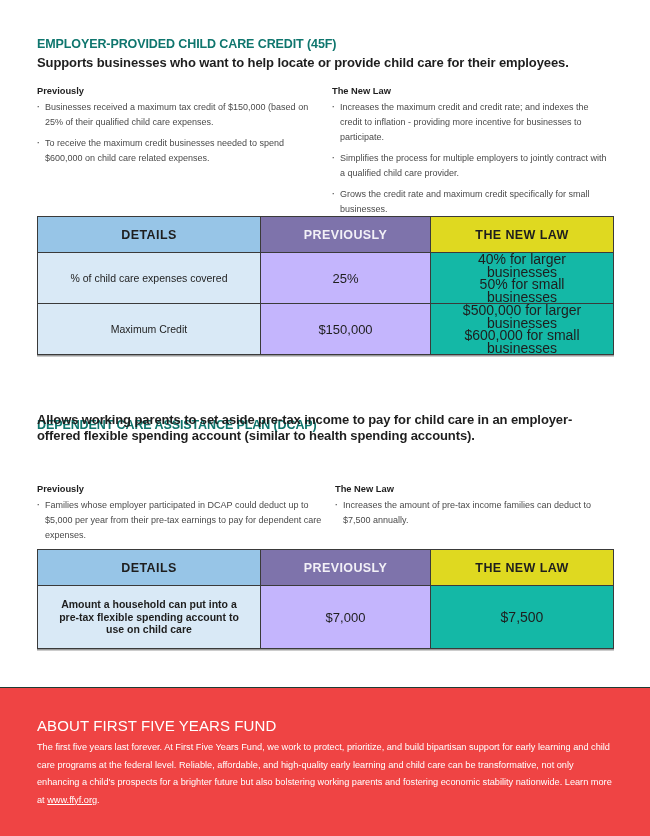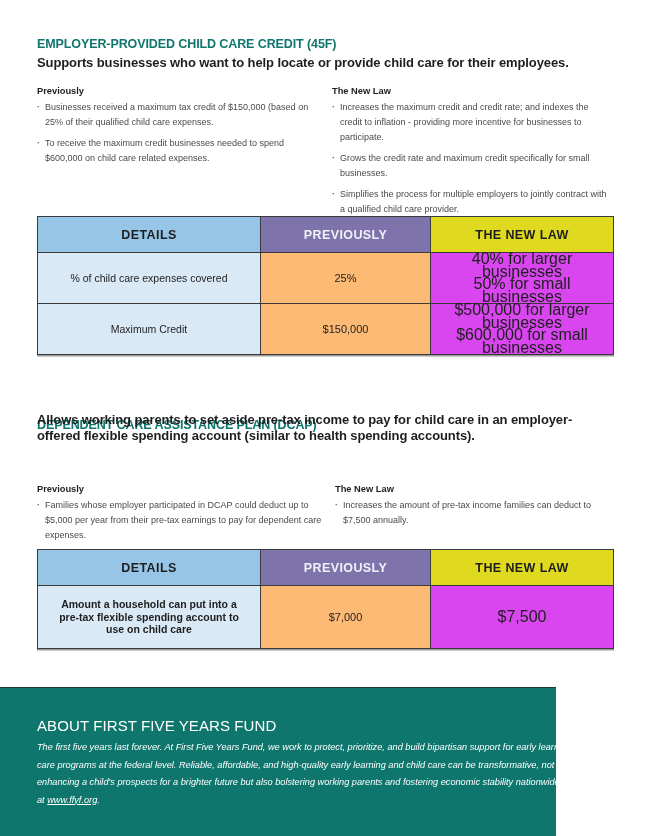--- a/index.html
+++ b/index.html
@@ -31,35 +31,35 @@
   table.cmp th, table.cmp td {
     border: 1px solid #3a3a3a; text-align: center; vertical-align: middle; padding: 0 18px;
   }
   table.cmp th {
     height: 35px; font-size: 12.5px; font-weight: bold; letter-spacing: 0.4px;
   }
   th.c-details { background: #97c5e7; color: #1e1e1e; width: 186px; }
   th.c-prev { background: #7e73ab; color: #f2f0f7; width: 133px; }
   th.c-new { background: #dfd920; color: #1e1e1e; }
   td.c-details { background: #d9e9f6; font-size: 10.5px; color: #1e1e1e; line-height: 12.5px; }
-  td.c-prev { background: #fdba74; font-size: 11px; color: #1e1e1e; }
-  td.c-new { background: #d946ef; font-size: 16px; color: #1e1e1e; line-height: 12.5px; }
+  td.c-prev { background: #c4b5fd; font-size: 13px; color: #1e1e1e; }
+  td.c-new { background: #14b8a6; font-size: 14px; color: #1e1e1e; line-height: 12.5px; }
   td.bold { font-weight: bold; }
 
   .footer {
-    position: absolute; left: 0; top: 687px; width: 556px; height: 149px;
-    background: #0f766e; border-top: 1.5px solid #1d3a33;
+    position: absolute; left: 0; top: 687px; width: 650px; height: 149px;
+    background: #ef4444; border-top: 1.5px solid #1d3a33;
   }
   .footer h2 {
     position: absolute; left: 37px; top: 29px; margin: 0; font-size: 15px; font-weight: normal;
     color: #ffffff; letter-spacing: 0.1px;
   }
   .footer p {
     position: absolute; left: 37px; top: 51px; width: 580px; margin: 0;
-    font-size: 9.2px; line-height: 17.5px; color: #ffffff; font-style: italic;
+    font-size: 9.2px; line-height: 17.5px; color: #ffffff;
   }
   .footer a { color: #ffffff; text-decoration: underline; }
 </style>
 </head>
 <body>
 
 <h1 class="section-title" style="top:37px">EMPLOYER-PROVIDED CHILD CARE CREDIT (45F)</h1>
 <p class="section-sub" style="top:55px">Supports businesses who want to help locate or provide child care for their employees.</p>
 
 <div class="col" style="left:37px; top:84px; width:285px;">
@@ -67,22 +67,22 @@
   <ul>
     <li>Businesses received a maximum tax credit of $150,000 (based on 25% of their qualified child care expenses.</li>
     <li>To receive the maximum credit businesses needed to spend $600,000 on child care related expenses.</li>
   </ul>
 </div>
 
 <div class="col" style="left:332px; top:84px; width:275px;">
   <h4>The New Law</h4>
   <ul>
     <li>Increases the maximum credit and credit rate; and indexes the credit to inflation - providing more incentive for businesses to participate.</li>
+    <li>Simplifies the process for multiple employers to jointly contract with a qualified child care provider.</li>
     <li>Grows the credit rate and maximum credit specifically for small businesses.</li>
-    <li>Simplifies the process for multiple employers to jointly contract with a qualified child care provider.</li>
   </ul>
 </div>
 
 <table class="cmp" style="top:216px">
   <thead>
     <tr>
       <th class="c-details">DETAILS</th>
       <th class="c-prev">PREVIOUSLY</th>
       <th class="c-new">THE NEW LAW</th>
     </tr>

